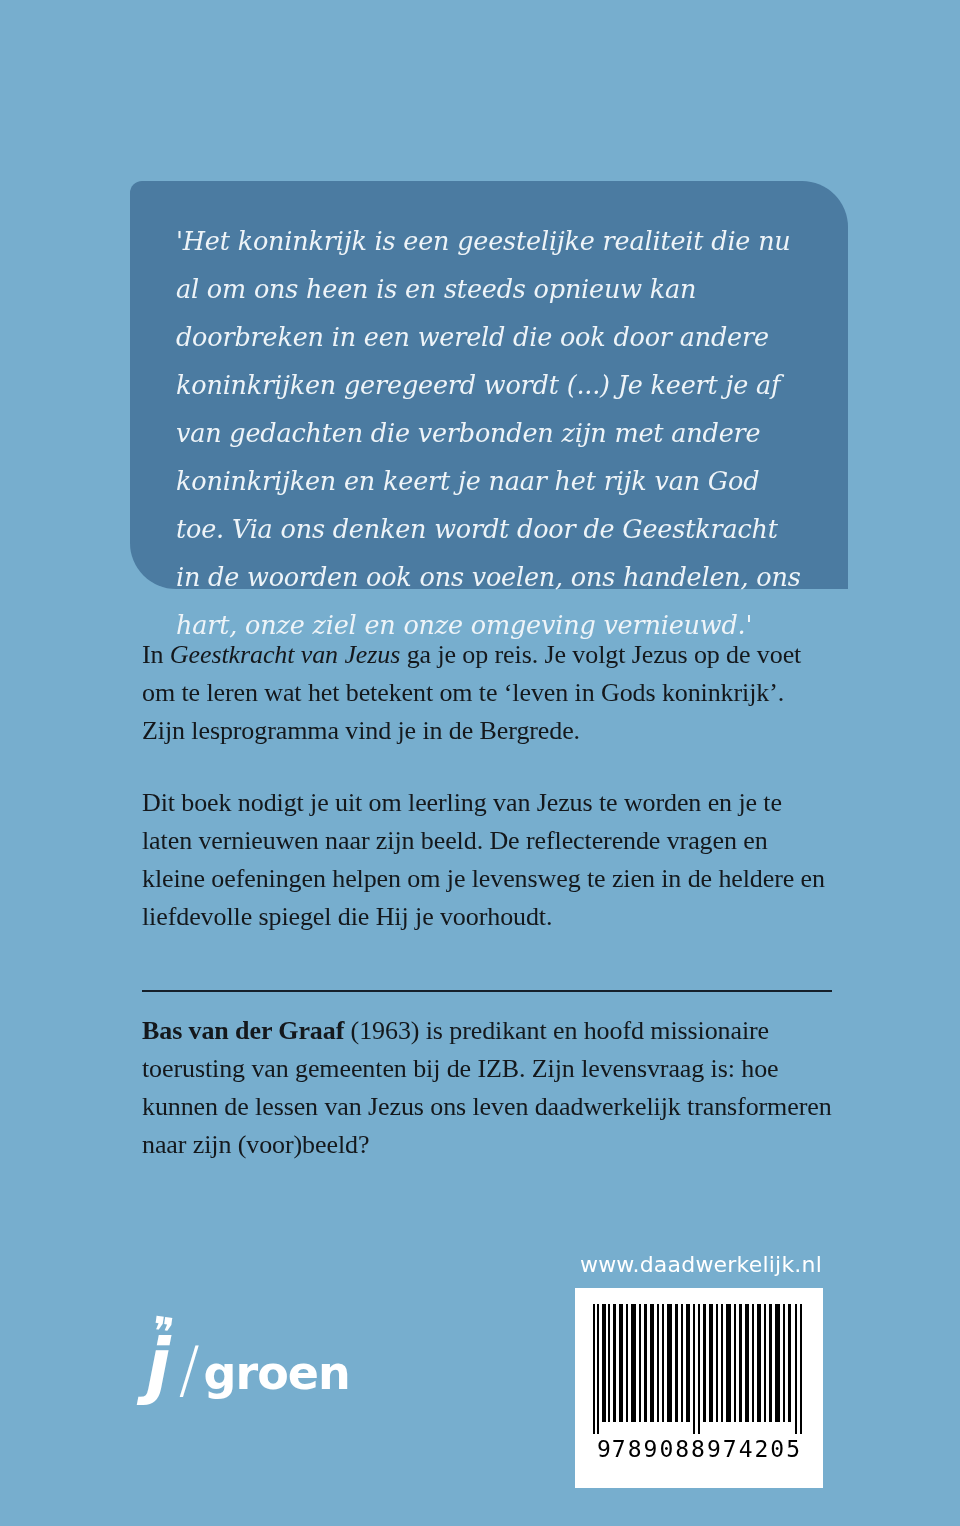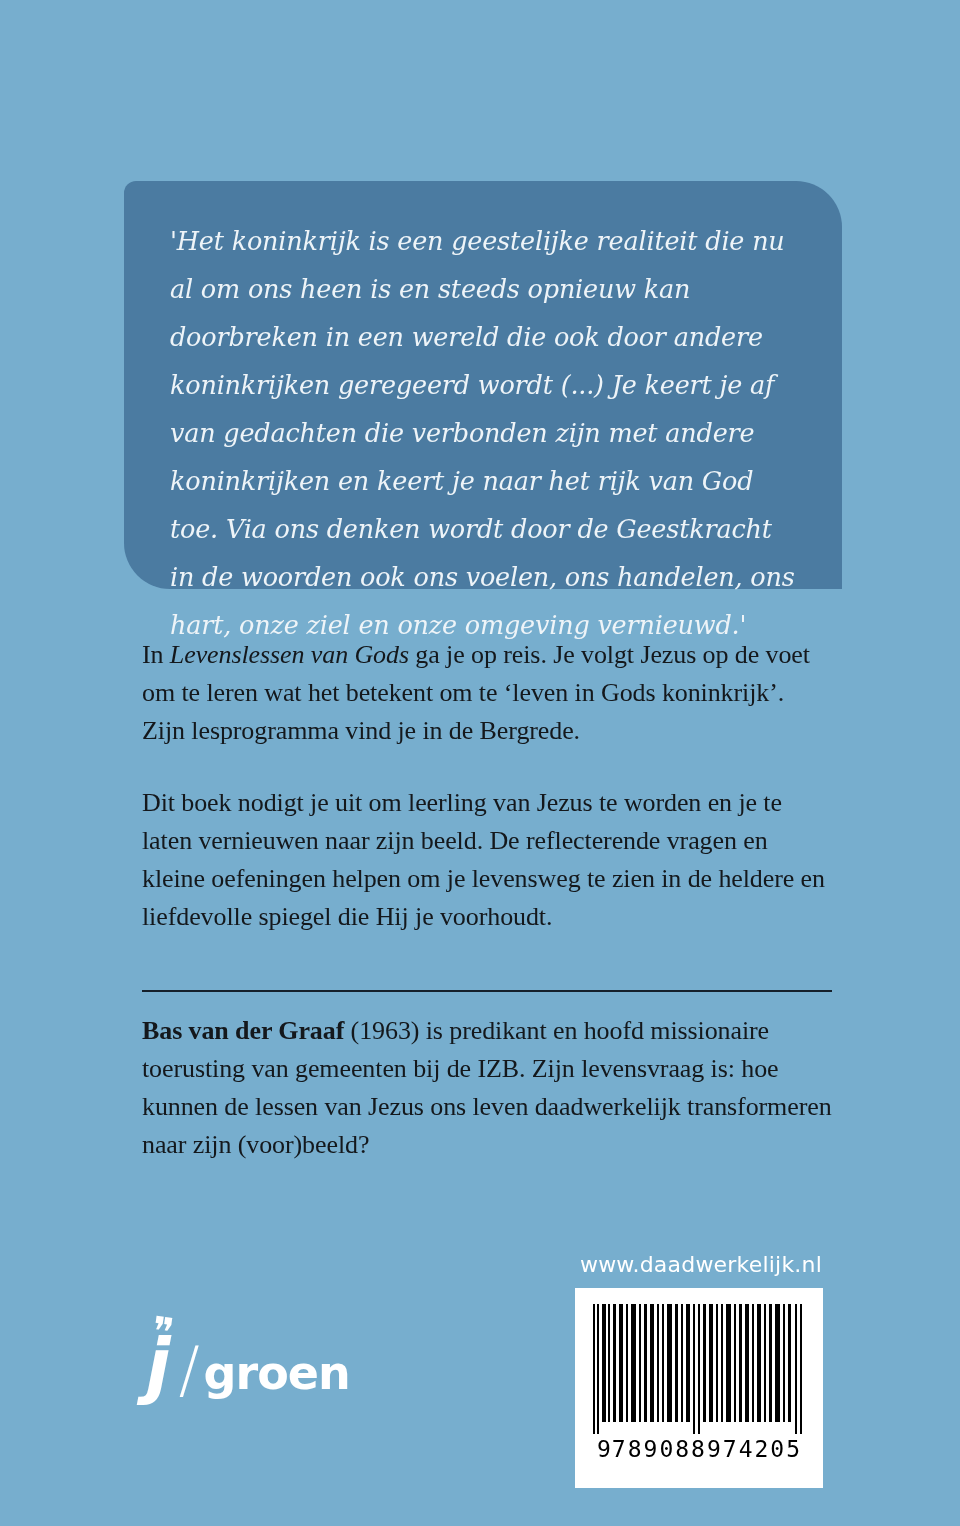--- a/index.html
+++ b/index.html
@@ -18,21 +18,21 @@
 
   .cover {
     position: absolute;
     inset: 0;
     background: #77aece;
   }
 
   
   .quote-box {
     position: absolute;
-    left: 124px;
+    left: 130px;
     top: 181px;
     width: 718px;
     height: 408px;
     background: #4b7ba1;
     border-top-left-radius: 12px;
     border-top-right-radius: 46px;
     border-bottom-left-radius: 46px;
     border-bottom-right-radius: 0px;
     box-sizing: border-box;
     padding: 36px 44px 30px 46px;
@@ -185,21 +185,21 @@
 </head>
 <body>
 
 <div class="cover">
 
   <div class="quote-box">
     <p class="quote-text">'Het koninkrijk is een geestelijke realiteit die nu al om ons heen is en steeds opnieuw kan doorbreken in een wereld die ook door andere koninkrijken geregeerd wordt (...) Je keert je af van gedachten die verbonden zijn met andere koninkrijken en keert je naar het rijk van God toe. Via ons denken wordt door de Geestkracht in de woorden ook ons voelen, ons handelen, ons hart, onze ziel en onze omgeving vernieuwd.'</p>
   </div>
 
   <div class="body-wrap">
-    <p class="body-par"><span>In </span><span class="ital">Levenslessen van Gods</span><span> ga je op reis. Je volgt Jezus op de voet om te leren wat het betekent om te ‘leven in Gods koninkrijk’. Zijn lesprogramma vind je in de Bergrede.</span></p>
+    <p class="body-par"><span>In </span><span class="ital">Geestkracht van Jezus</span><span> ga je op reis. Je volgt Jezus op de voet om te leren wat het betekent om te ‘leven in Gods koninkrijk’. Zijn lesprogramma vind je in de Bergrede.</span></p>
 
     <p class="body-par second">Dit boek nodigt je uit om leerling van Jezus te worden en je te laten vernieuwen naar zijn beeld. De reflecterende vragen en kleine oefeningen helpen om je levensweg te zien in de heldere en liefdevolle spiegel die Hij je voorhoudt.</p>
   </div>
 
   <div class="divider"></div>
 
   <div class="bio-wrap">
     <p class="bio-par"><span class="bio-name">Bas van der Graaf</span><span> (1963) is predikant en hoofd missionaire toerusting van gemeenten bij de IZB. Zijn levensvraag is: hoe kunnen de lessen van Jezus ons leven daadwerkelijk transformeren naar zijn (voor)beeld?</span></p>
   </div>
 

